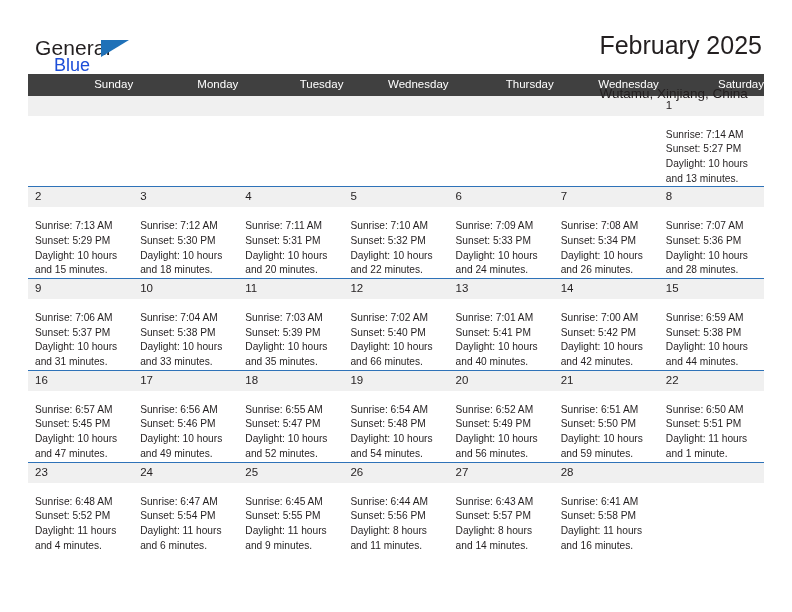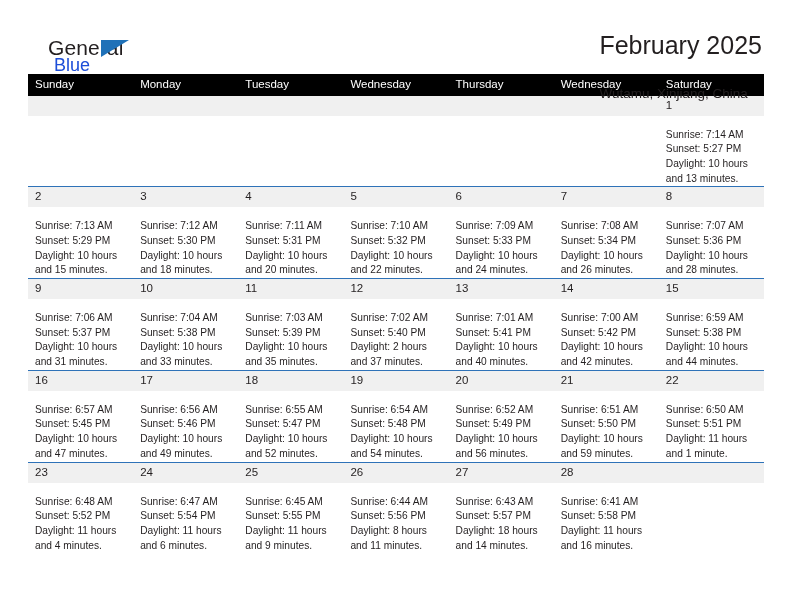--- a/index.html
+++ b/index.html
@@ -35,21 +35,21 @@
     width: 130px;
     height: 48px;
   }
   .logo-general {
     font-size: 21px;
     color: #231f20;
     letter-spacing: 0.1px;
     line-height: 1;
     position: absolute;
     top: 5px;
-    left: 20px;
+    left: 7px;
     font-weight: 400;
   }
   .logo-tri {
     position: absolute;
     top: 8px;
     left: 73px;
     width: 0;
     height: 0;
     border-left: 28px solid #1f71b8;
     border-bottom: 17px solid transparent;
@@ -82,25 +82,25 @@
     white-space: nowrap;
   }
 
   
   .calendar {
     width: 736px;
     border-collapse: collapse;
     table-layout: fixed;
   }
   .calendar th {
-    background: #000000;
+    background: #404040;
     color: #ffffff;
     font-size: 11.5px;
     font-weight: 400;
-    text-align: left;
+    text-align: right;
     padding: 5px 0 5px 7px;
     height: 21px;
     line-height: 1;
   }
   .week-row td {
     vertical-align: top;
     padding: 0;
     border-top: 1px solid #2e72b8;
     height: 90px;
   }
@@ -297,21 +297,21 @@
               <div>Sunrise: 7:03 AM</div>
               <div>Sunset: 5:39 PM</div>
               <div class="wrap">Daylight: 10 hours and 35 minutes.</div>
             </div>
           </td>
           <td>
             <div class="daynum">12</div>
             <div class="cell-body">
               <div>Sunrise: 7:02 AM</div>
               <div>Sunset: 5:40 PM</div>
-              <div class="wrap">Daylight: 2 hours and 37 minutes.</div>
+              <div class="wrap">Daylight: 10 hours and 66 minutes.</div>
             </div>
           </td>
           <td>
             <div class="daynum">13</div>
             <div class="cell-body">
               <div>Sunrise: 7:01 AM</div>
               <div>Sunset: 5:41 PM</div>
               <div class="wrap">Daylight: 10 hours and 40 minutes.</div>
             </div>
           </td>
@@ -421,21 +421,21 @@
               <div>Sunrise: 6:44 AM</div>
               <div>Sunset: 5:56 PM</div>
               <div class="wrap">Daylight: 8 hours and 11 minutes.</div>
             </div>
           </td>
           <td>
             <div class="daynum">27</div>
             <div class="cell-body">
               <div>Sunrise: 6:43 AM</div>
               <div>Sunset: 5:57 PM</div>
-              <div class="wrap">Daylight: 18 hours and 14 minutes.</div>
+              <div class="wrap">Daylight: 8 hours and 14 minutes.</div>
             </div>
           </td>
           <td>
             <div class="daynum">28</div>
             <div class="cell-body">
               <div>Sunrise: 6:41 AM</div>
               <div>Sunset: 5:58 PM</div>
               <div class="wrap">Daylight: 11 hours and 16 minutes.</div>
             </div>
           </td>

